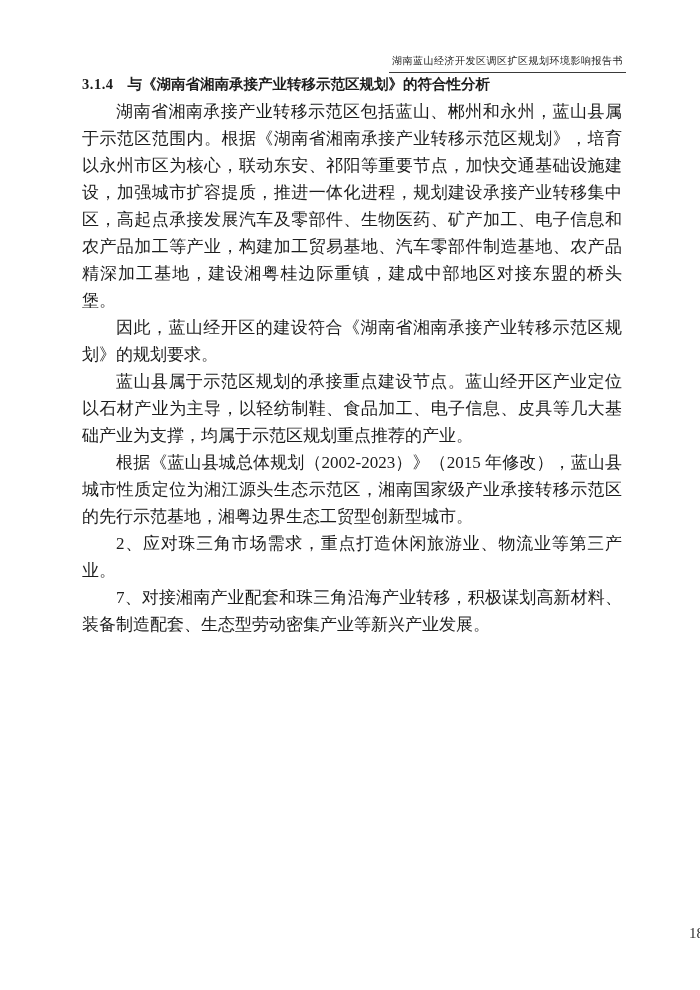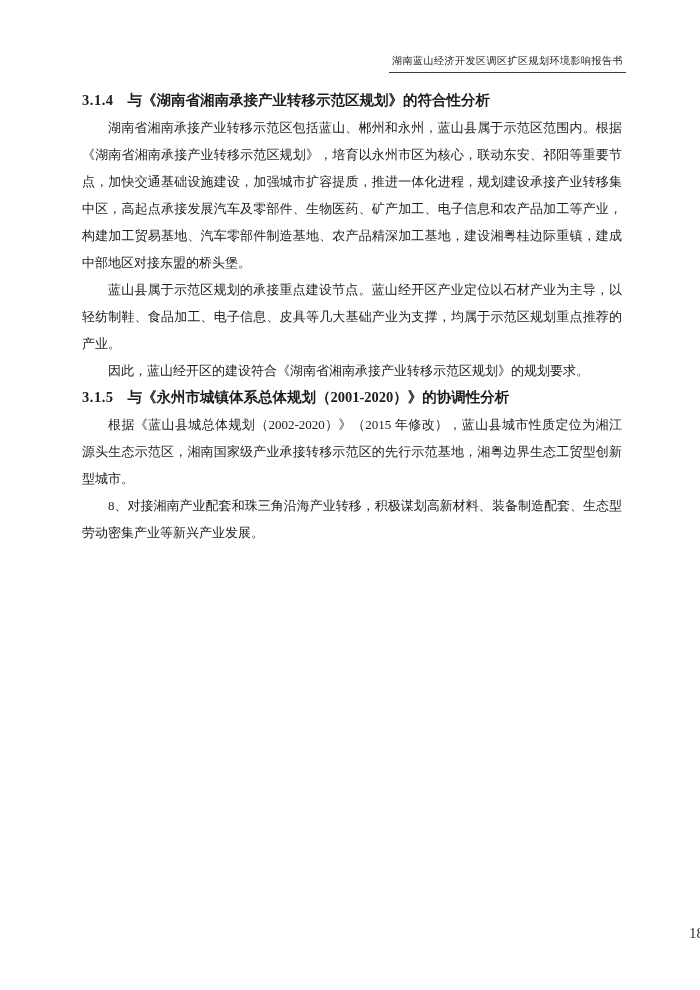--- a/index.html
+++ b/index.html
@@ -28,38 +28,38 @@
     display: inline-block;
     font-size: 10px;
     letter-spacing: 0.5px;
     color: #222;
     padding: 0 3px 4px 3px;
     border-bottom: 1.5px solid #3a3a3a;
     margin-left: 24px;
   }
   .content {
     position: absolute;
-    top: 87px;
+    top: 71px;
     left: 82px;
     width: 540px;
   }
   .heading {
     font-weight: bold;
     font-size: 14.5px;
     line-height: 27px;
     text-align: left;
   }
   .hnum {
     display: inline-block;
     margin-right: 14px;
     letter-spacing: 0.5px;
   }
   p.para {
     margin: 0;
-    font-size: 13px;
+    font-size: 17px;
     line-height: 27px;
     text-align: justify;
     text-indent: 2em;
   }
   .footer {
     position: absolute;
     bottom: 48px;
     left: 4px;
     width: 100%;
     text-align: right;
@@ -76,29 +76,27 @@
     <span class="header-title">湖南蓝山经济开发区调区扩区规划环境影响报告书</span>
   </div>
 
   <div class="content">
 
     <div class="heading">
       <span class="hnum">3.1.4</span><span>与《湖南省湘南承接产业转移示范区规划》的符合性分析</span>
     </div>
 
     <p class="para">湖南省湘南承接产业转移示范区包括蓝山、郴州和永州，蓝山县属于示范区范围内。根据《湖南省湘南承接产业转移示范区规划》，培育以永州市区为核心，联动东安、祁阳等重要节点，加快交通基础设施建设，加强城市扩容提质，推进一体化进程，规划建设承接产业转移集中区，高起点承接发展汽车及零部件、生物医药、矿产加工、电子信息和农产品加工等产业，构建加工贸易基地、汽车零部件制造基地、农产品精深加工基地，建设湘粤桂边际重镇，建成中部地区对接东盟的桥头堡。</p>
+    <p class="para">因此，蓝山经开区的建设符合《湖南省湘南承接产业转移示范区规划》的规划要求。</p>
     <p class="para">蓝山县属于示范区规划的承接重点建设节点。蓝山经开区产业定位以石材产业为主导，以轻纺制鞋、食品加工、电子信息、皮具等几大基础产业为支撑，均属于示范区规划重点推荐的产业。</p>
-    <p class="para">因此，蓝山经开区的建设符合《湖南省湘南承接产业转移示范区规划》的规划要求。</p>
-
-    <div class="heading">
-      <span class="hnum">3.1.5</span><span>与《永州市城镇体系总体规划（2001-2020）》的协调性分析</span>
-    </div>
 
 
 
-    <p class="para">根据《蓝山县城总体规划（2002-2020）》（2015 年修改），蓝山县城市性质定位为湘江源头生态示范区，湘南国家级产业承接转移示范区的先行示范基地，湘粤边界生态工贸型创新型城市。</p>
-    <p class="para">8、对接湘南产业配套和珠三角沿海产业转移，积极谋划高新材料、装备制造配套、生态型劳动密集产业等新兴产业发展。</p>
+
+    <p class="para">根据《蓝山县城总体规划（2002-2023）》（2015 年修改），蓝山县城市性质定位为湘江源头生态示范区，湘南国家级产业承接转移示范区的先行示范基地，湘粤边界生态工贸型创新型城市。</p>
+    <p class="para">2、应对珠三角市场需求，重点打造休闲旅游业、物流业等第三产业。</p>
+    <p class="para">7、对接湘南产业配套和珠三角沿海产业转移，积极谋划高新材料、装备制造配套、生态型劳动密集产业等新兴产业发展。</p>
 
   </div>
 
   <div class="footer">18</div>
 
 </div>
 
 </body></html>

